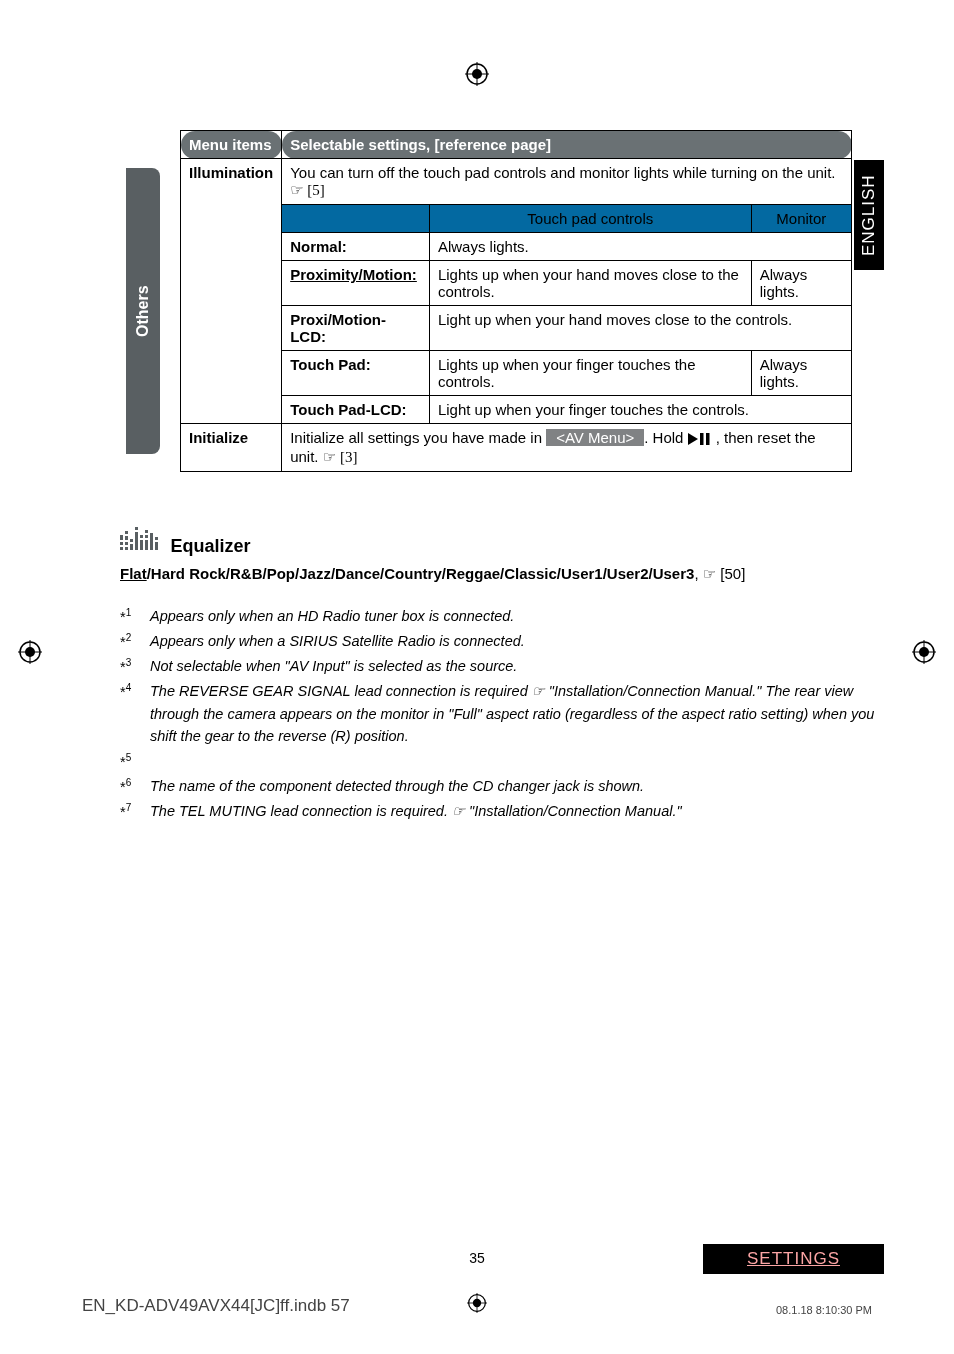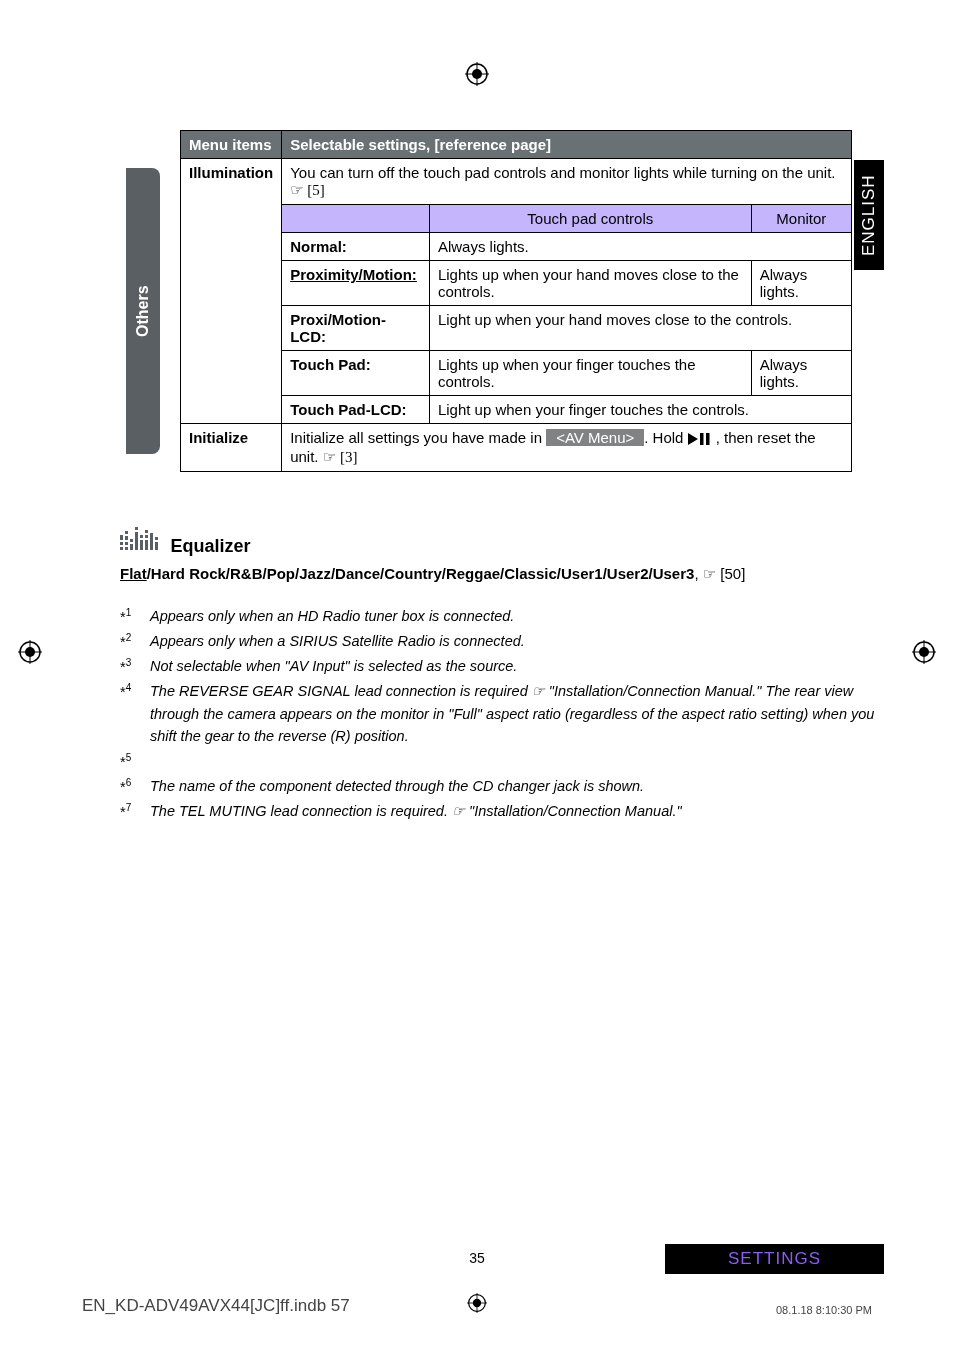--- a/index.html
+++ b/index.html
@@ -63,20 +63,21 @@
   table.settings th, table.settings td {
     border: 1px solid #000;
     padding: 5px 8px;
     vertical-align: top;
   }
   table.settings thead th {
     background: #6a7174;
     color: #fff;
     font-weight: bold;
     text-align: left;
+    border-radius: 14px;
   }
   table.settings thead th:last-child {
     text-align: left;
   }
   .sidebar-others {
     position: absolute;
     left: 126px;
     top: 168px;
     width: 34px;
     height: 286px;
@@ -86,21 +87,21 @@
     font-weight: bold;
     font-size: 16px;
     writing-mode: vertical-rl;
     text-align: center;
     display: flex;
     align-items: center;
     justify-content: center;
     transform: rotate(180deg);
   }
   .subhead th {
-    background: #c4b5fd;
+    background: #0369a1;
     text-align: center;
     font-weight: normal;
   }
   .bold { font-weight: bold; }
   .underline { text-decoration: underline; }
   .av-menu-box {
     background: #808284;
     color: #fff;
     padding: 0 10px;
     display: inline-block;
@@ -142,28 +143,29 @@
   }
   .footnotes .fn .marker {
     font-style: normal;
     white-space: nowrap;
     min-width: 24px;
   }
   .settings-badge {
     position: absolute;
     right: 70px;
     bottom: 80px;
-    width: 219px;
+    width: 181px;
     height: 30px;
     background: #000;
-    color: #8b5cf6;
+    color: #fca5a5;
     text-align: center;
     font-size: 17px;
     line-height: 30px;
     letter-spacing: 1px;
+    text-decoration: underline;
   }
   .page-number {
     position: absolute;
     left: 50%;
     bottom: 88px;
     transform: translateX(-50%);
     font-size: 14px;
   }
   .footer-left {
     position: absolute;

